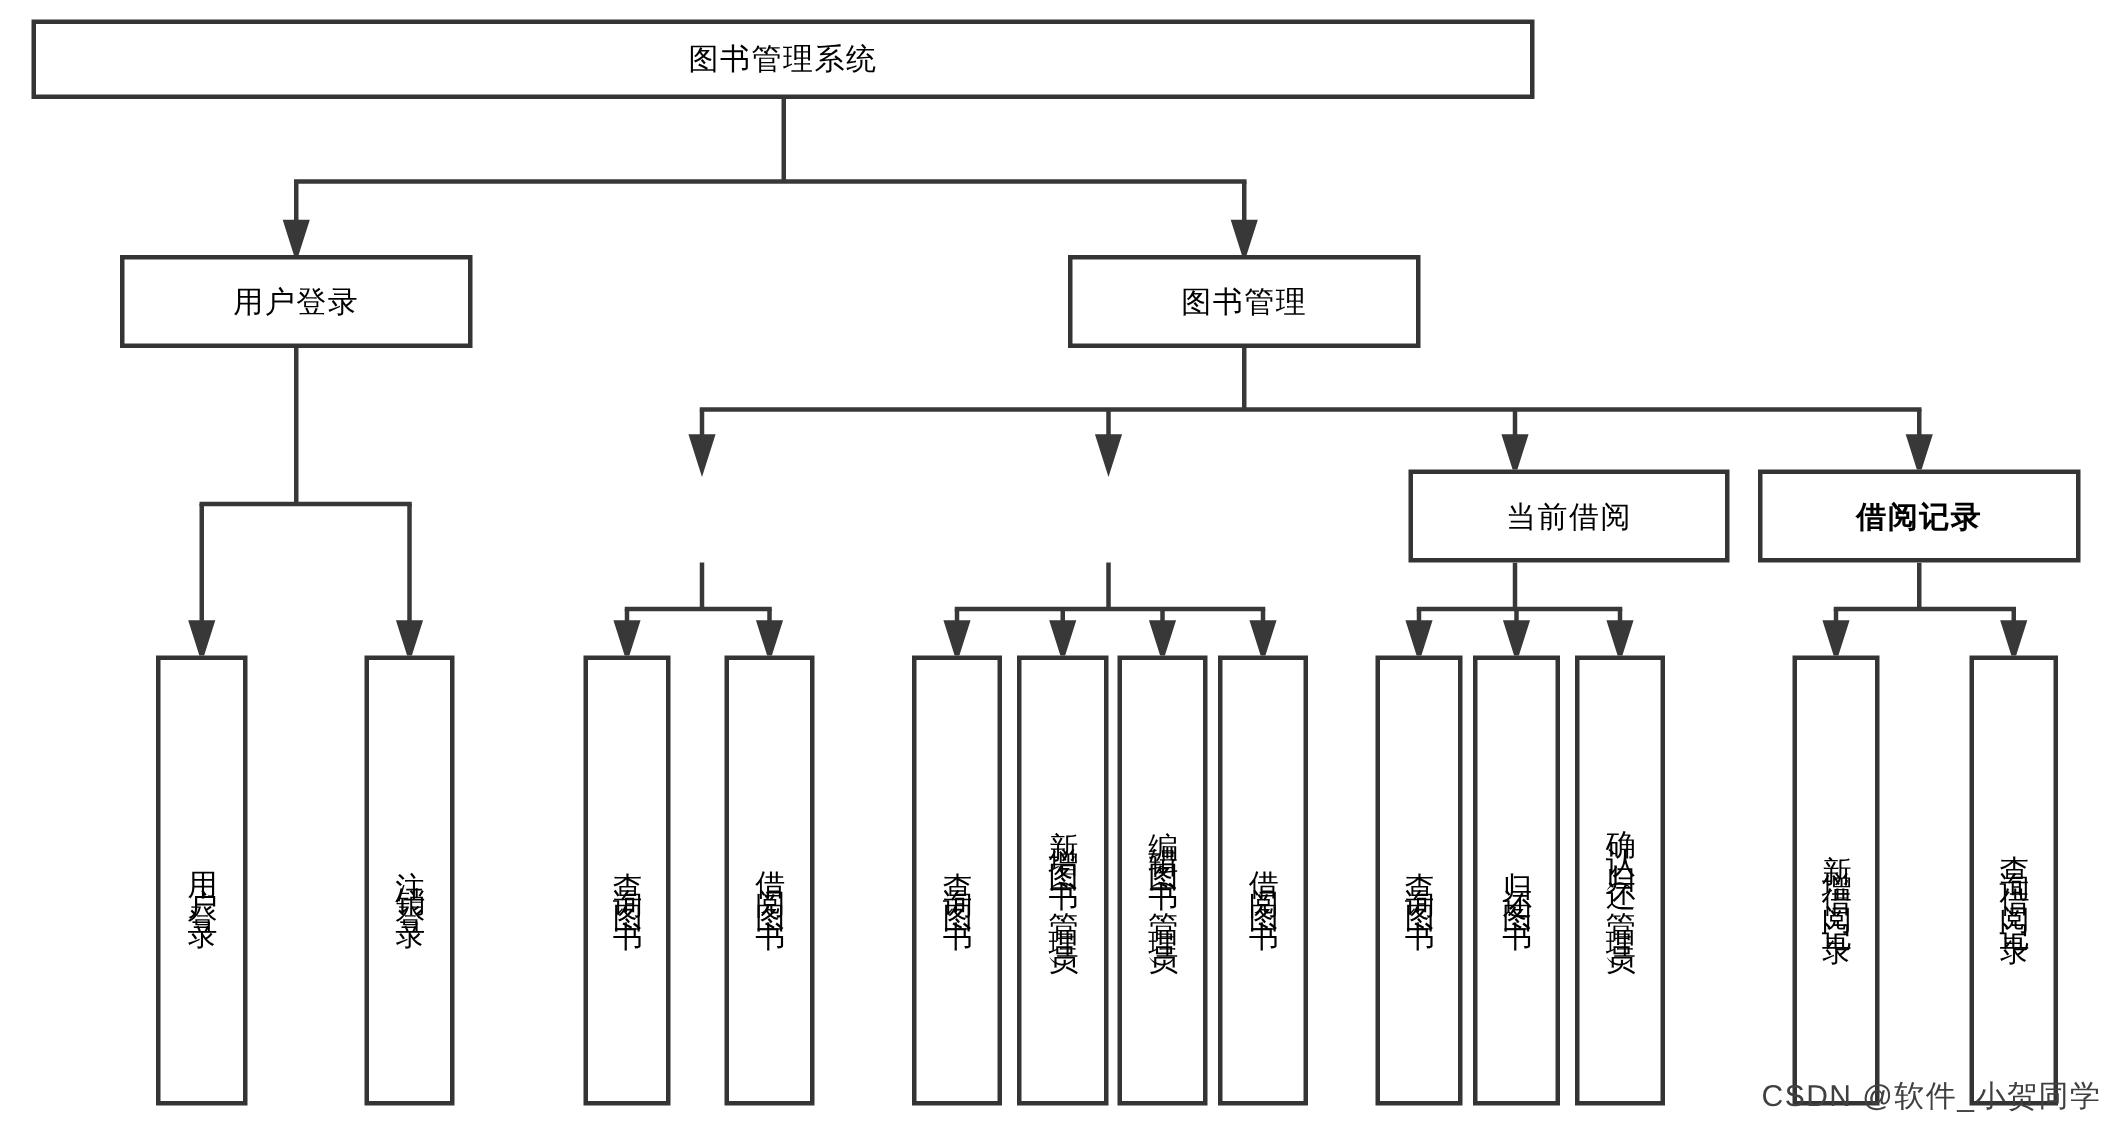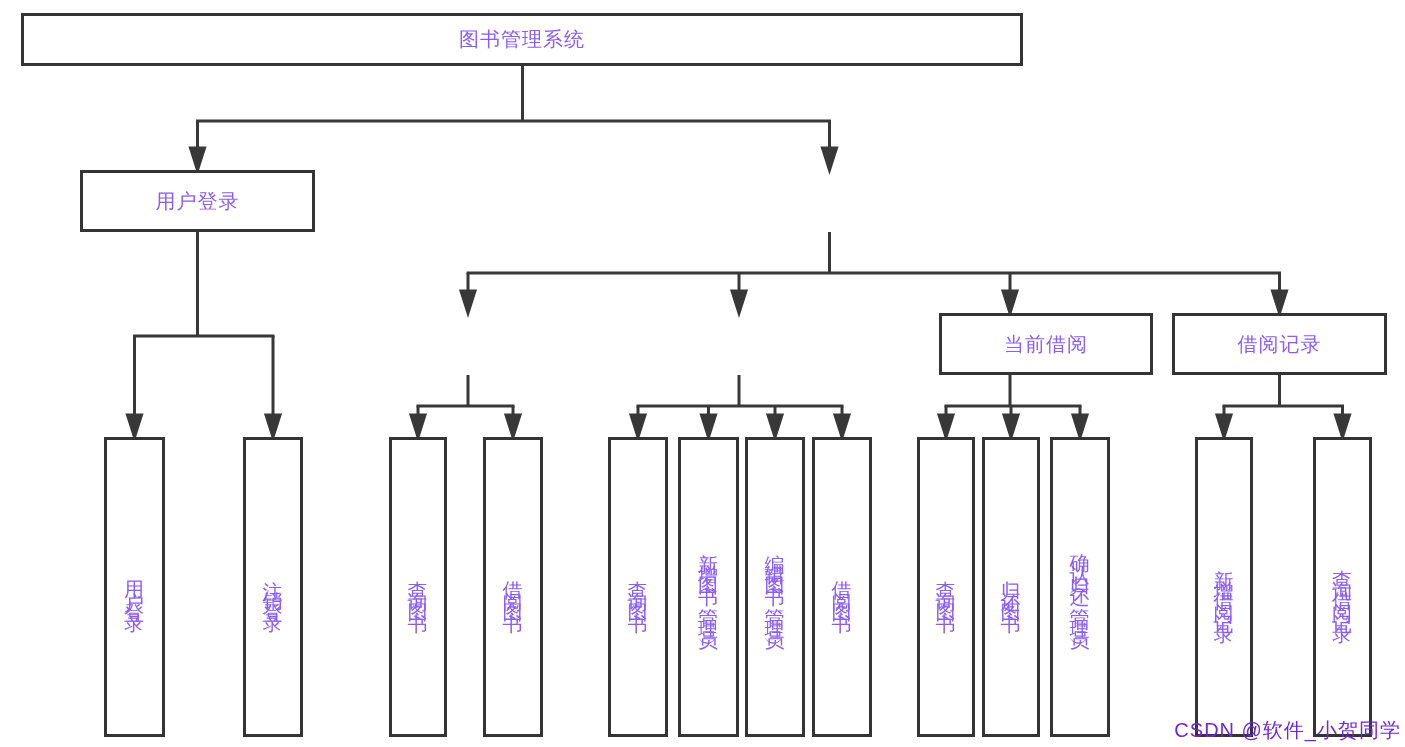--- a/index.html
+++ b/index.html
@@ -17,36 +17,36 @@
     width: 1405px; height: 747px;
   }
   .box {
     position: absolute;
     box-sizing: border-box;
     background: #ffffff;
     border: 3px solid #343434;
     display: flex;
     align-items: center;
     justify-content: center;
-    color: #8b5cf6;
+    color: #000000;
   }
   .hbox { font-size: 20px; letter-spacing: 1px; }
   .vbox span {
     writing-mode: vertical-rl;
     font-size: 20px;
     letter-spacing: 11px;
     line-height: 1;
     white-space: nowrap;
   }
   .watermark {
     position: absolute;
     right: 4px;
     bottom: 3px;
     font-size: 20px;
-    color: #6d28d9;
+    color: #404040;
     letter-spacing: 1px;
     pointer-events: none;
   }
 </style>
 </head>
 <body>
 
 <div class="canvas">
 
   <svg class="connectors" viewBox="0 0 1405 747" xmlns="http://www.w3.org/2000/svg" stroke="#383838" stroke-width="3" fill="#383838">
@@ -107,23 +107,24 @@
     <line x1="1222.5" y1="406" x2="1344" y2="406"></line>
     <line x1="1224" y1="406" x2="1224" y2="423"></line>
     <polygon points="1224,437 1217,415 1231,415"></polygon>
     <line x1="1342.5" y1="406" x2="1342.5" y2="423"></line>
     <polygon points="1342.5,437 1335.5,415 1349.5,415"></polygon>
   </svg>
 
   <div class="box hbox" style="left:21px; top:13px; width:1002px; height:53px;">图书管理系统</div>
 
   <div class="box hbox" style="left:80px; top:170px; width:235px; height:62px;">用户登录</div>
+  <div class="box hbox" style="left:712px; top:170px; width:235px; height:62px;">图书管理</div>
 
   <div class="box hbox" style="left:903px; top:313px; width:214px; height:62px;margin-left:36px;">当前借阅</div>
-  <div class="box hbox" style="left:1172px; top:313px; width:215px; height:62px;">借阅记录</div>
+  <div class="box hbox" style="left:1172px; top:313px; width:215px; height:62px;font-weight:bold;">借阅记录</div>
 
   <div class="box vbox" style="left:104px; top:437px; width:61px; height:300px;">
     <span>用户登录</span>
   </div>
   <div class="box vbox" style="left:243px; top:437px; width:60px; height:300px;">
     <span>注销登录</span>
   </div>
 
   <div class="box vbox" style="left:389px; top:437px; width:58px; height:300px;">
     <span>查询图书</span>

